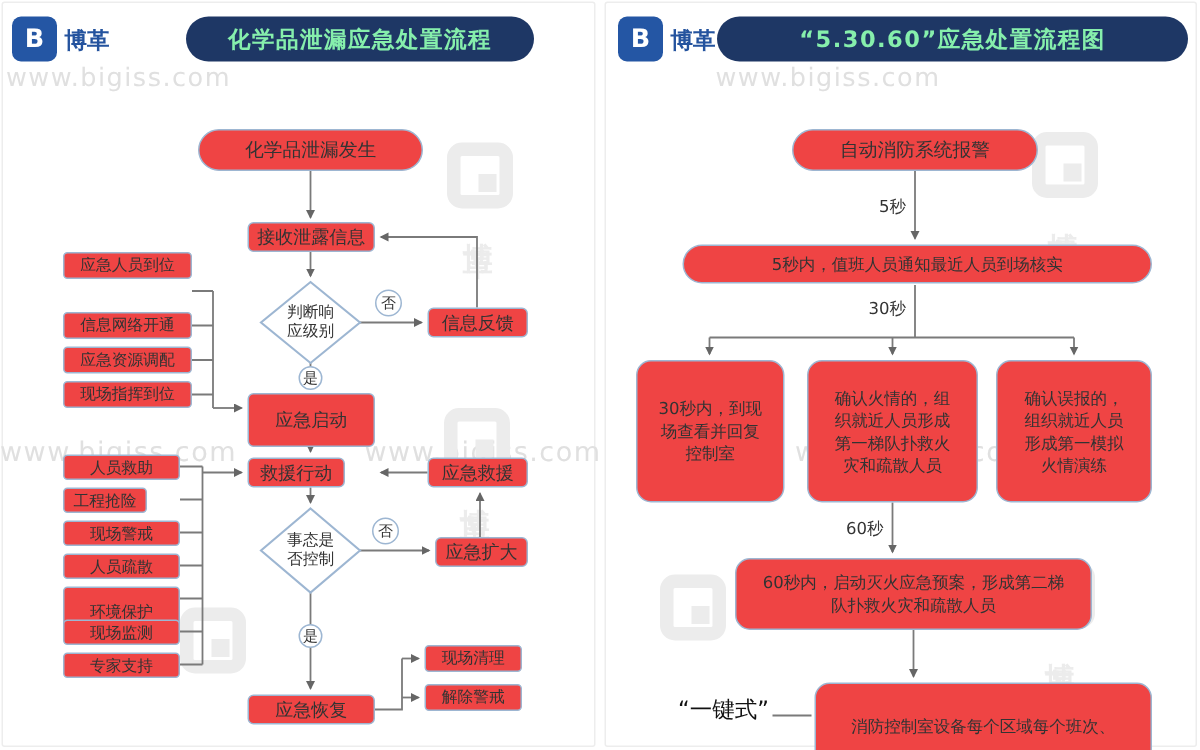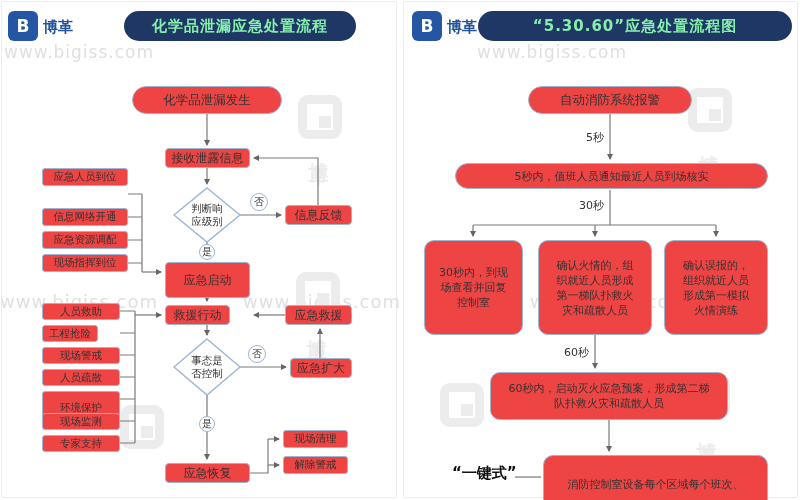--- a/index.html
+++ b/index.html
@@ -23,21 +23,21 @@
   .rbox{border-radius:4px;font-size:12px}
   .sbox{border-radius:3px;font-size:10.5px}
   .bigbox{border-radius:10px;font-size:11px;line-height:15px;padding:14px}
   .pill{border-radius:14px;font-size:11px}
   .dtext{position:absolute;display:flex;align-items:center;justify-content:center;text-align:center;
     font-size:10.5px;line-height:13px;z-index:2}
   .dtext span{display:inline-block;width:34px}
   .tag{position:absolute;background:#fff;border:1px solid #9db6d2;border-radius:50%;display:flex;
     align-items:center;justify-content:center;font-size:10px;z-index:2}
   .tlabel{position:absolute;font-size:11px;z-index:2;text-align:right;white-space:nowrap}
-  .onekey{position:absolute;font-size:15px;font-weight:bold;color:#111;z-index:2;white-space:nowrap}
+  .onekey{position:absolute;font-size:15px;font-weight:normal;color:#111;z-index:2;white-space:nowrap}
   svg.connectors{position:absolute;left:0;top:0;z-index:1;pointer-events:none}
 </style>
 </head>
 <body>
 
 <div class="panel-outline" style="left:1px;top:1px;width:396px;height:497px"></div>
 <div class="panel-outline" style="left:403px;top:1px;width:395px;height:497px"></div>
 
 <div class="wm-text" style="left:4px;top:42px">www.bigiss.com</div>
 <div class="wm-text" style="left:477px;top:42px">www.bigiss.com</div>

